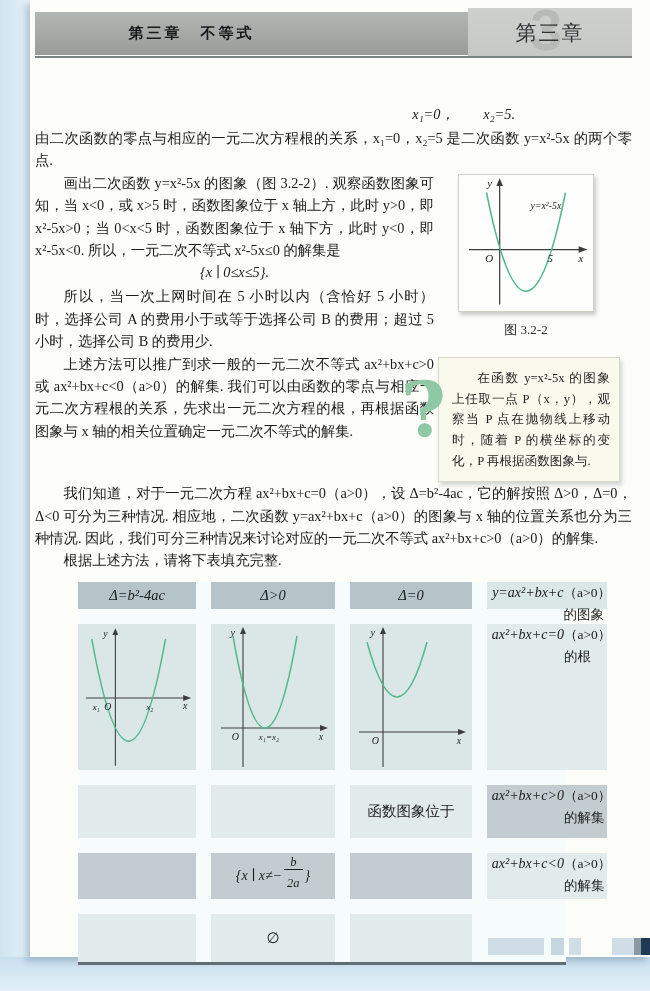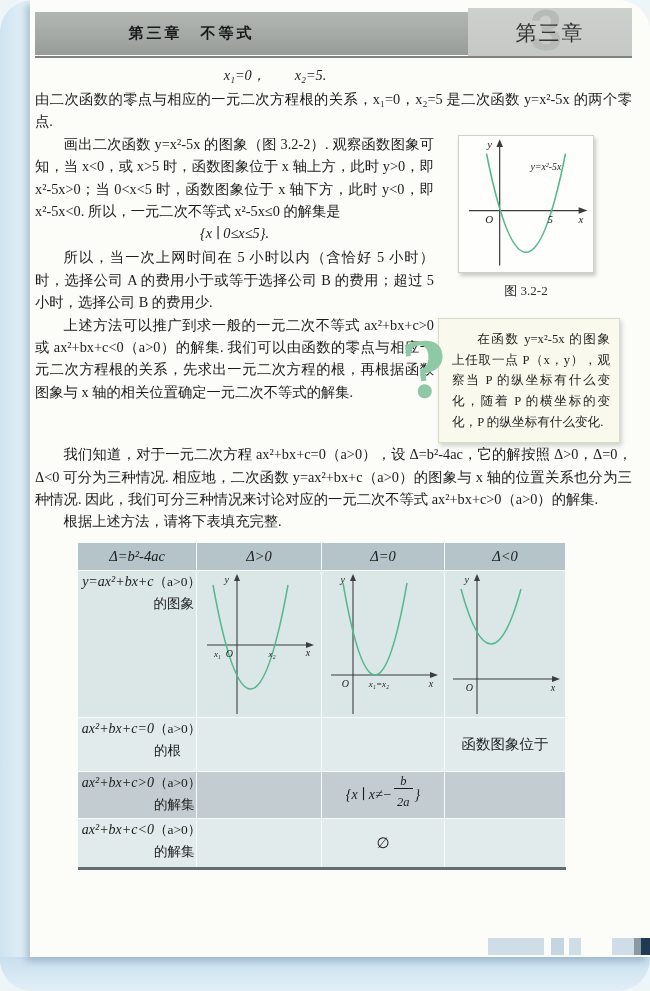--- a/index.html
+++ b/index.html
@@ -1,18 +1,18 @@
 <!DOCTYPE html>
 <html><head>
 <meta charset="utf-8">
 <style>
   * { margin:0; padding:0; box-sizing:border-box; }
   html,body { width:650px; height:991px; }
   body { font-family:"Liberation Serif","DejaVu Serif",serif; background:#eef5f9; }
-  .screen { position:relative; width:650px; height:991px; overflow:hidden; background:#ffffff;border-radius:32px; }
+  .screen { position:relative; width:650px; height:991px; overflow:hidden; background:#ffffff; }
 
   
   .edge-left { position:absolute; left:0; top:0; width:30px; height:991px;
     background:linear-gradient(90deg,#cfe3ef 0%,#dcecf5 60%,#e8f3f9 100%); }
   .edge-bottom { position:absolute; left:0; top:957px; width:650px; height:34px;
     background:linear-gradient(180deg,#c9dfee 0%,#e2eff8 100%); }
   .page { position:absolute; left:30px; top:0; width:620px; height:957px; background:#fcfcf9;
     box-shadow:-4px 4px 7px rgba(100,130,160,.45); }
 
   
@@ -23,21 +23,21 @@
   .chapter-block { position:absolute; left:438px; top:8px; width:164px; height:50px;
     background:linear-gradient(180deg,#cdd0cd 0%,#c5c8c5 100%);
     display:flex; align-items:center; justify-content:center; overflow:hidden; }
   .chapter-digit { position:absolute; left:62px; top:-12px; font-family:"Liberation Sans",sans-serif;
     font-size:58px; font-weight:700; color:#b7bbb8; }
   .chapter-label { position:relative; font-size:21px; font-weight:400; color:#303536; letter-spacing:2px; }
   .band-underline { position:absolute; left:5px; top:56px; width:597px; height:2px; background:#7d8381; }
 
   
   .main { position:absolute; left:5px; top:64px; width:597px; font-size:14.3px; line-height:22.4px; color:#1c1c1c; }
-  .eq-center { width:480px; text-align:center; height:24px; font-style:italic; }
+  .eq-center { width:480px; text-align:right; height:24px; font-style:italic;margin-top:39px; }
   .para { text-align:justify; text-indent:2em; }
   .para.noindent { text-indent:0; }
   .two-col { display:flex; }
   .col-left { flex:1 1 auto; min-width:0; padding-right:10px; }
   .col-right { flex:0 0 188px; }
   .eq-sol { text-align:center; font-style:italic; height:24px; }
 
   
   .fig-box { width:136px; height:138px; margin-left:14px; margin-top:2px; background:#fefefc;
     border:1px solid #cfcfc6; box-shadow:2px 3px 4px rgba(110,115,105,.35); }
@@ -48,21 +48,21 @@
   .q-box { position:relative; margin-top:16px; margin-left:-6px; width:182px; background:#faf9ee;
     border:1px solid #d9d9c7; box-shadow:2px 3px 4px rgba(110,125,115,.3);
     padding:10px 9px 10px 13px; font-size:12.6px; line-height:20.6px; text-align:justify; color:#1f1f1f; }
   .q-text { text-indent:2em; }
   .q-mark { position:absolute; left:-36px; top:14px; font-family:"DejaVu Serif",serif;
     font-weight:700; font-size:76px; line-height:1; color:#8fc8a4; transform:rotate(-6deg); }
 
   
   .tbl { margin:10px 0 0 43px; width:488px; display:grid;
     grid-template-columns:118px 124px 122px 120px;
-    grid-template-rows:27px 146px 53px 46px 48px; gap:1px; background:#f6fbfb; }
+    grid-template-rows:27px 146px 53px 46px 48px; gap:15px; background:#f6fbfb; }
   .cell { display:flex; align-items:center; justify-content:center; }
   .cell.lbl { flex-direction:row; align-items:flex-start; justify-content:center; padding-left:9px; }
   .r1 { background:#b5c4c9; font-style:italic; font-size:14.5px; }
   .r2 { background:#dbe6e7; }
   .r3 { background:#e1ebeb; }
   .r4 { background:#c3cdd1; }
   .r5 { background:#e1ebeb; }
   .mathline { font-style:italic; font-size:14px; line-height:22px; }
   .cjkline { font-size:13.5px; line-height:22px; font-style:normal; }
   .noroot { font-size:14.5px; }
@@ -125,33 +125,32 @@
               <text x="110" y="79" font-size="10" text-anchor="middle">x</text>
               <text x="30" y="79" font-size="10" text-anchor="end">O</text>
               <text x="82" y="79" font-size="10" text-anchor="middle" font-style="normal">5</text>
               <text x="64" y="31" font-size="9" text-anchor="start">y=x²-5x</text>
             </svg>
           </div>
           <div class="fig-caption">图 3.2-2</div>
 
           <div class="q-box">
             <span class="q-mark">?</span>
-            <div class="q-text">在函数 y=x²-5x 的图象上任取一点 P（x，y），观察当 P 的纵坐标有什么变化，随着 P 的横坐标的变化，P 的纵坐标有什么变化.</div>
+            <div class="q-text">在函数 y=x²-5x 的图象上任取一点 P（x，y），观察当 P 点在抛物线上移动时，随着 P 的横坐标的变化，P 再根据函数图象与.</div>
           </div>
         </div>
       </div>
 
       <p class="para">我们知道，对于一元二次方程 ax²+bx+c=0（a&gt;0），设 Δ=b²-4ac，它的解按照 Δ&gt;0，Δ=0，Δ&lt;0 可分为三种情况. 相应地，二次函数 y=ax²+bx+c（a&gt;0）的图象与 x 轴的位置关系也分为三种情况. 因此，我们可分三种情况来讨论对应的一元二次不等式 ax²+bx+c&gt;0（a&gt;0）的解集.</p>
       <p class="para">根据上述方法，请将下表填充完整.</p>
 
       <div class="tbl">
         <div class="cell r1">Δ=b²-4ac</div>
         <div class="cell r1">Δ&gt;0</div>
         <div class="cell r1">Δ=0</div>
-        <div class="cell r1">Δ&lt;0</div>
 
         <div class="cell r2 lbl">
           <span class="mathline">y=ax²+bx+c</span>
           <span class="cjkline">（a&gt;0）的图象</span>
         </div>
         <div class="cell r2">
           <svg width="120" height="146" viewBox="0 0 120 146">
             <line x1="38" y1="8" x2="38" y2="143" stroke="#3c3c3c" stroke-width="1.1"></line>
             <path d="M38,3 L35,10 L41,10 Z" fill="#3c3c3c"></path>
             <line x1="8" y1="74" x2="110" y2="74" stroke="#3c3c3c" stroke-width="1.1"></line>

